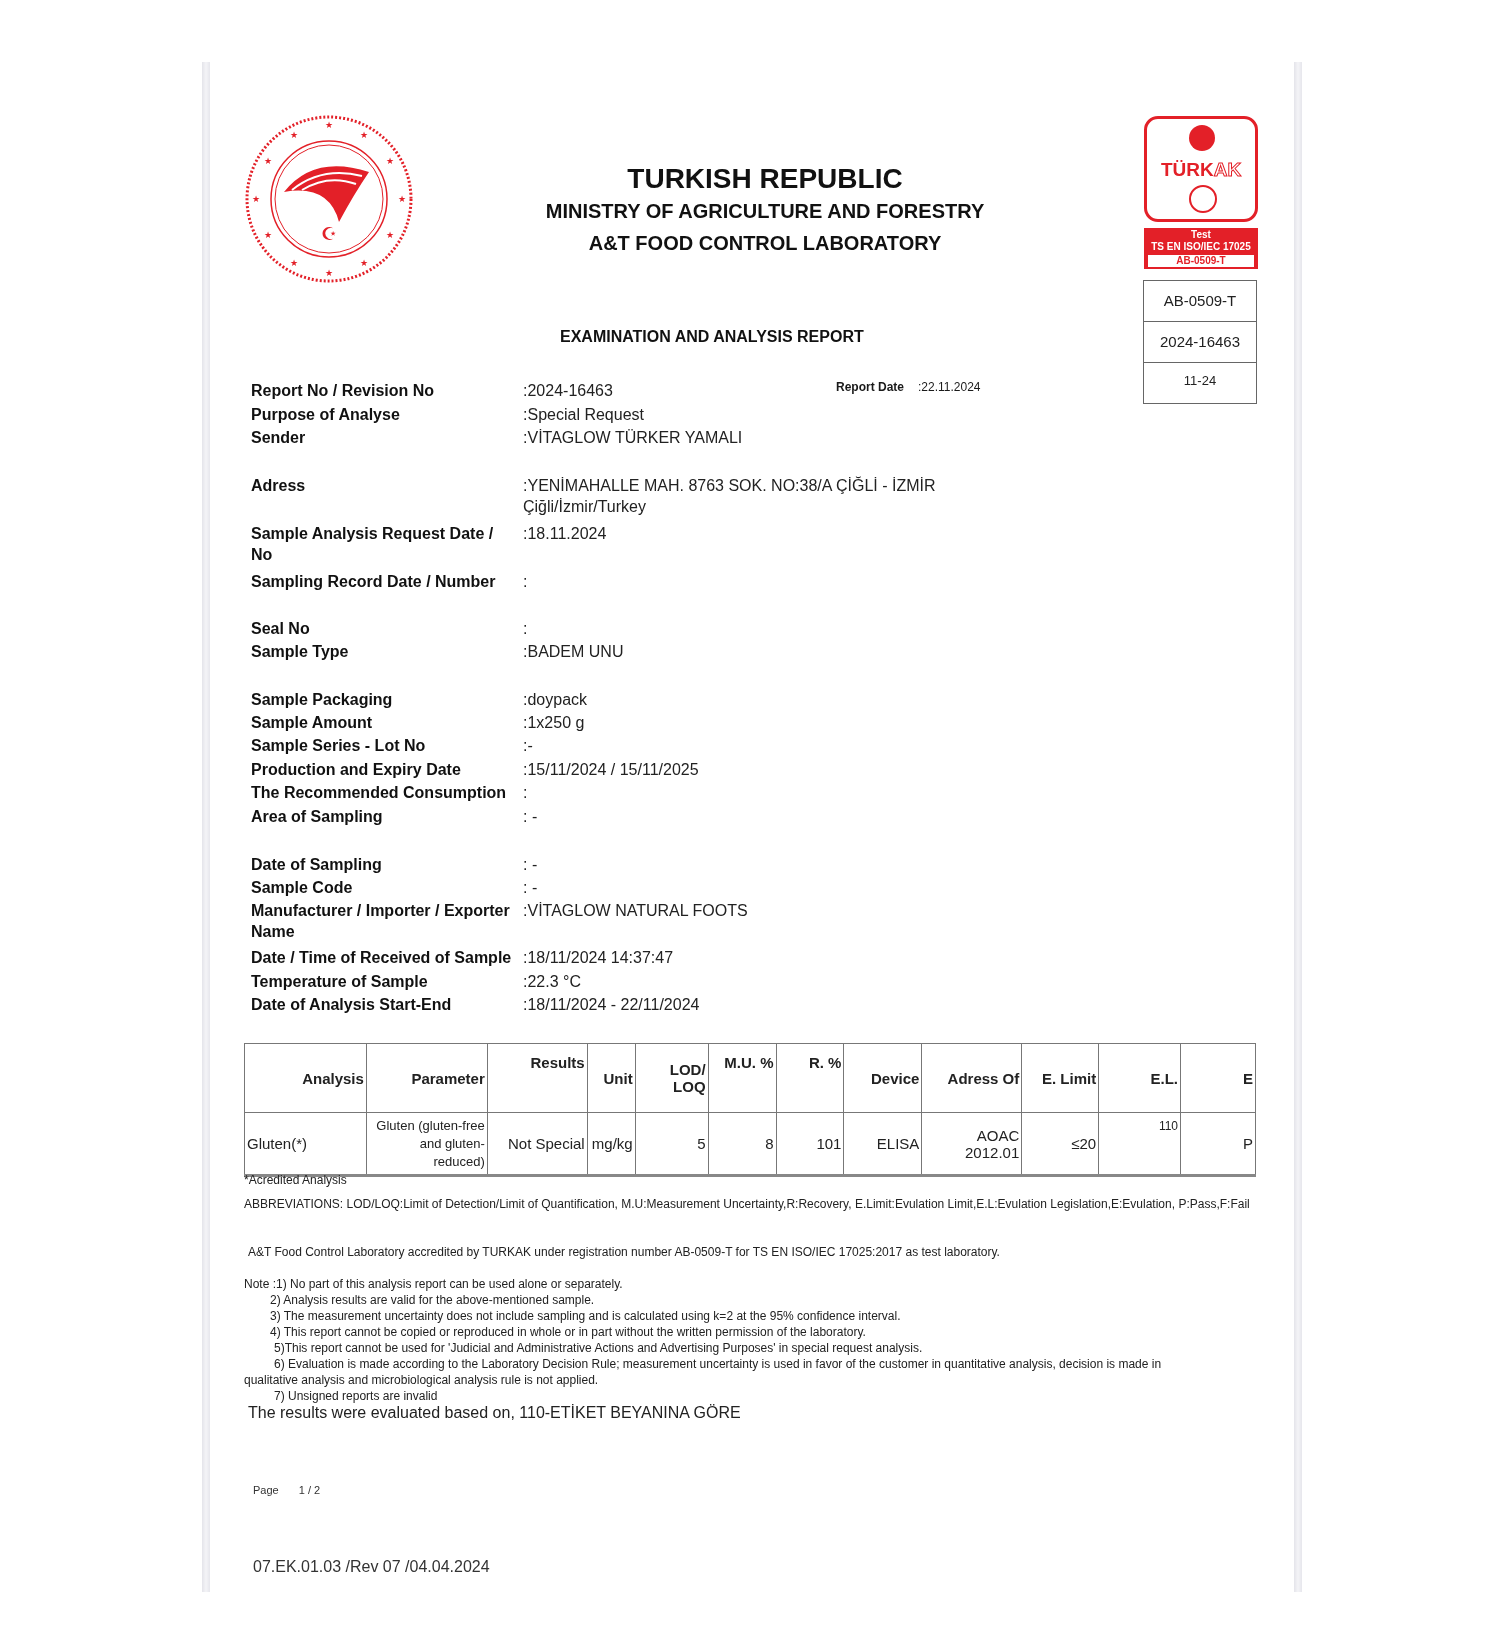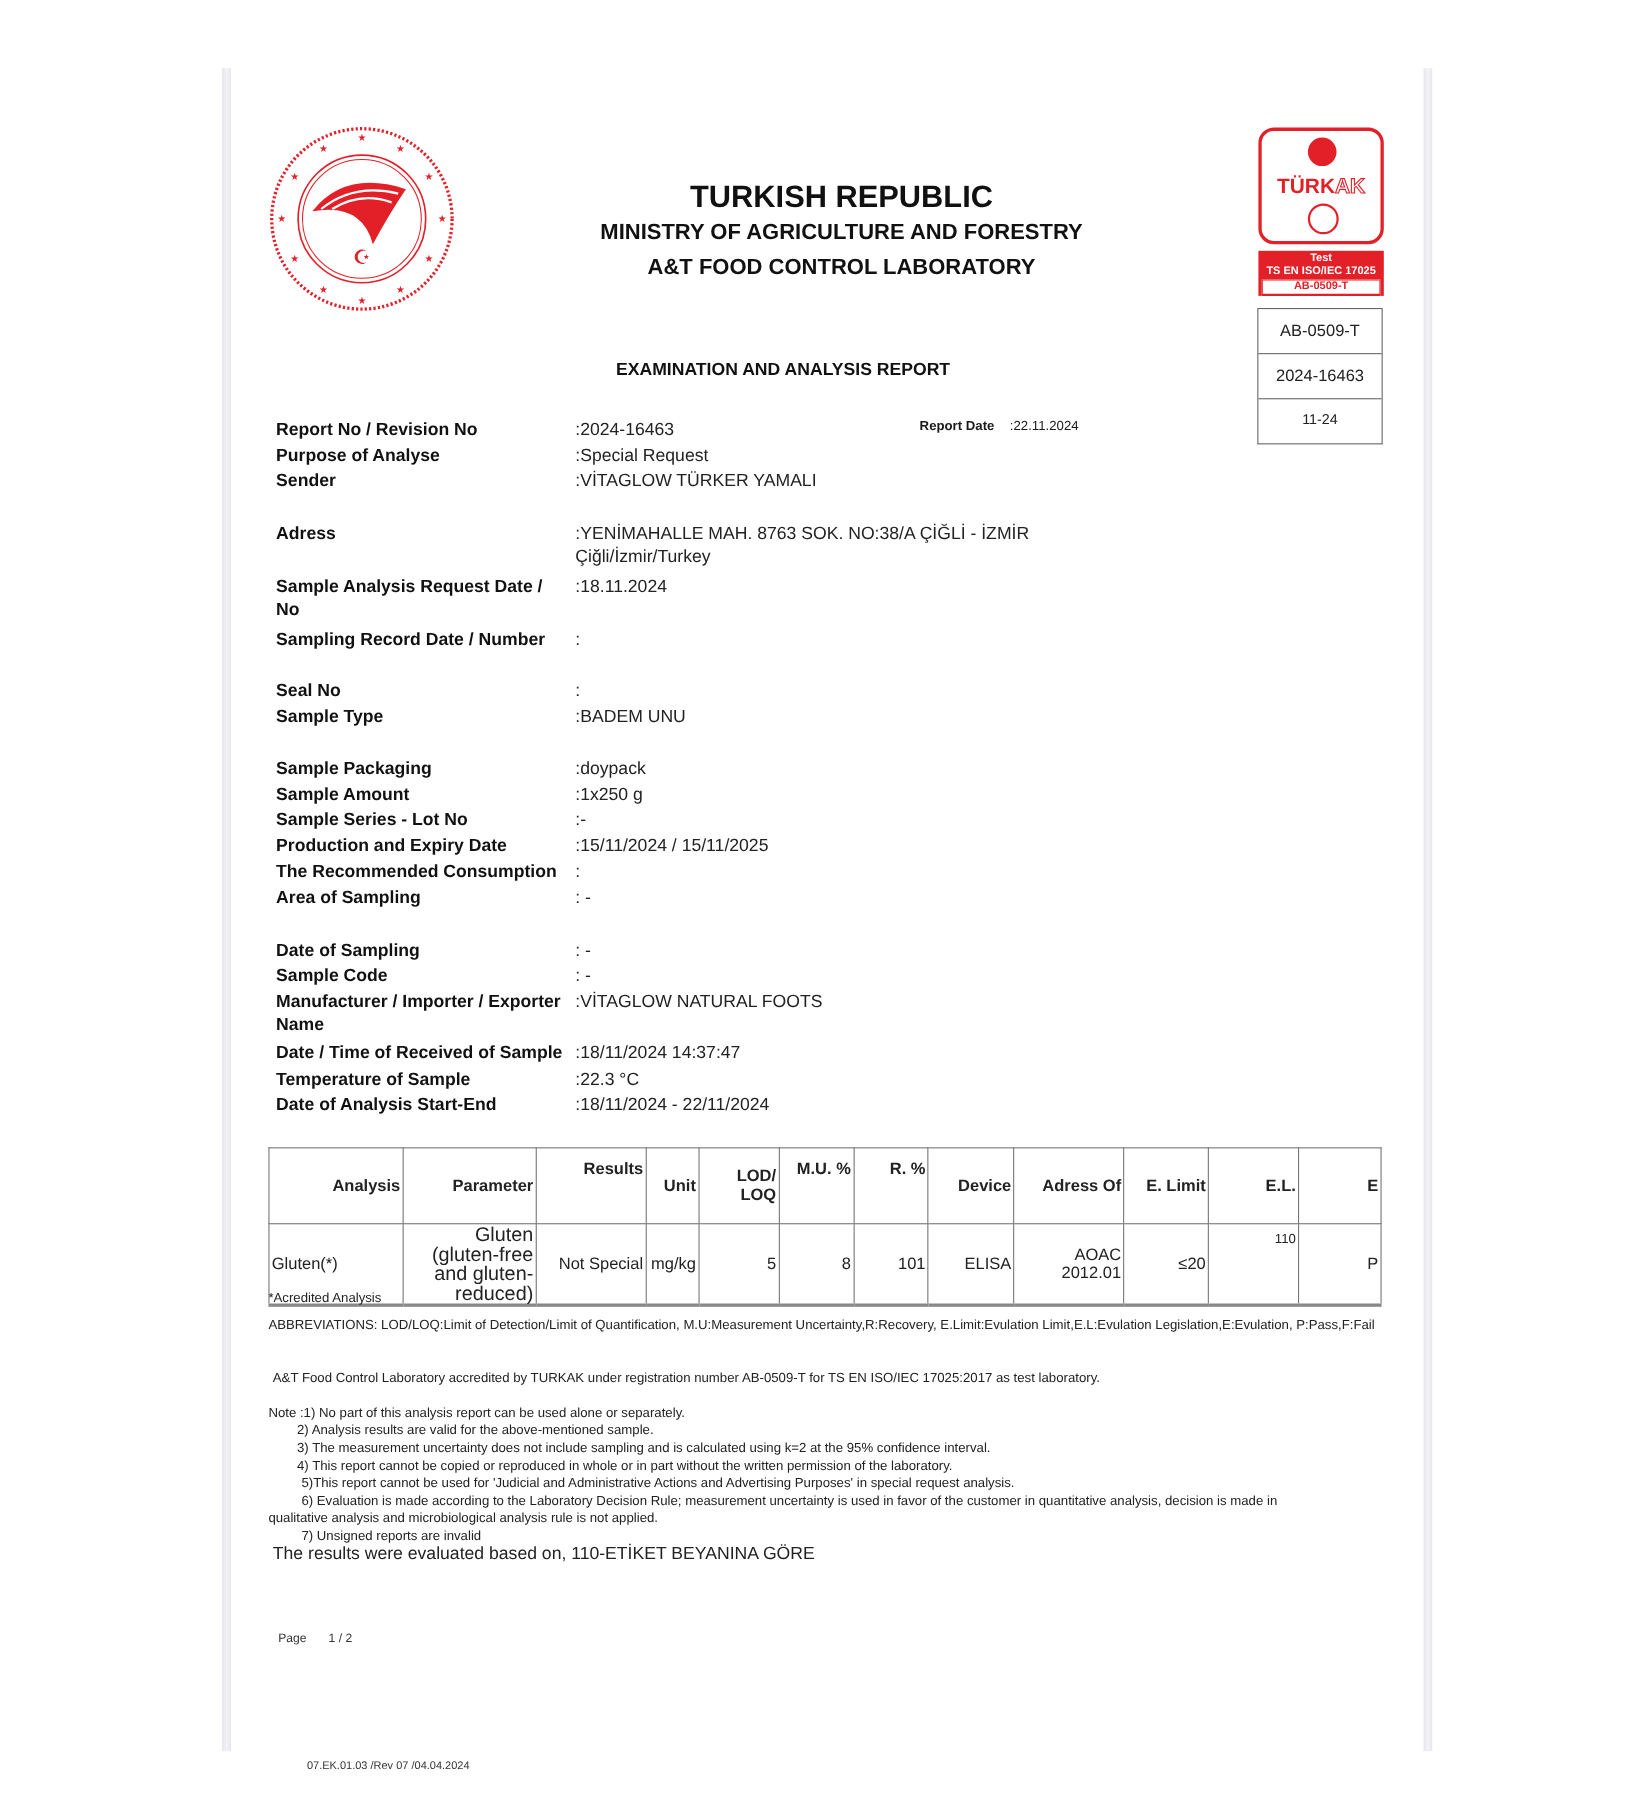--- a/index.html
+++ b/index.html
@@ -39,30 +39,30 @@
   .report-date .val { margin-left: 14px; }
 
   table.results { position: absolute; left: 244px; top: 1043px; width: 1012px; border-collapse: collapse; font-size: 15px; }
   table.results th, table.results td { border: 1px solid #777; text-align: right; padding: 0 2px; color: #222; }
   table.results th { height: 58px; font-weight: bold; }
   table.results td { height: 55px; }
   table.results tr:last-child td { border-bottom: 3px solid #888; }
   table.results th.results-h { vertical-align: top; padding-top: 10px; }
   table.results td.el { vertical-align: top; font-size: 12px; padding-top: 6px; }
   table.results td.left { text-align: left; }
-  table.results td.param { font-size: 18px; line-height: 18px; }
+  table.results td.param { font-size: 13px; line-height: 18px; }
 
   .small { position: absolute; left: 244px; font-size: 12px; color: #222; line-height: 16px; }
   .notes { position: absolute; left: 244px; top: 1276px; width: 1000px; font-size: 12px; line-height: 16px; color: #222; }
   .notes div.ind { padding-left: 26px; }
   .notes div.ind2 { padding-left: 30px; }
   .evaluated { position: absolute; left: 248px; top: 1404px; font-size: 16px; color: #222; }
   .footer-page { position: absolute; left: 253px; top: 1484px; font-size: 11px; color: #333; }
   .footer-page span.num { margin-left: 20px; }
-  .footer-form { position: absolute; left: 253px; top: 1600px; font-size: 10px; color: #333; margin-left: 26px; }
+  .footer-form { position: absolute; left: 253px; top: 1558px; font-size: 16px; color: #333; }
 </style>
 </head>
 <body>
 
 <div class="edge left"></div>
 <div class="edge right"></div>
 <div class="page"></div>
 
 <svg class="seal" viewBox="0 0 170 170">
   <circle cx="85" cy="85" r="82" fill="none" stroke="#e32028" stroke-width="3" stroke-dasharray="2 2"></circle>

